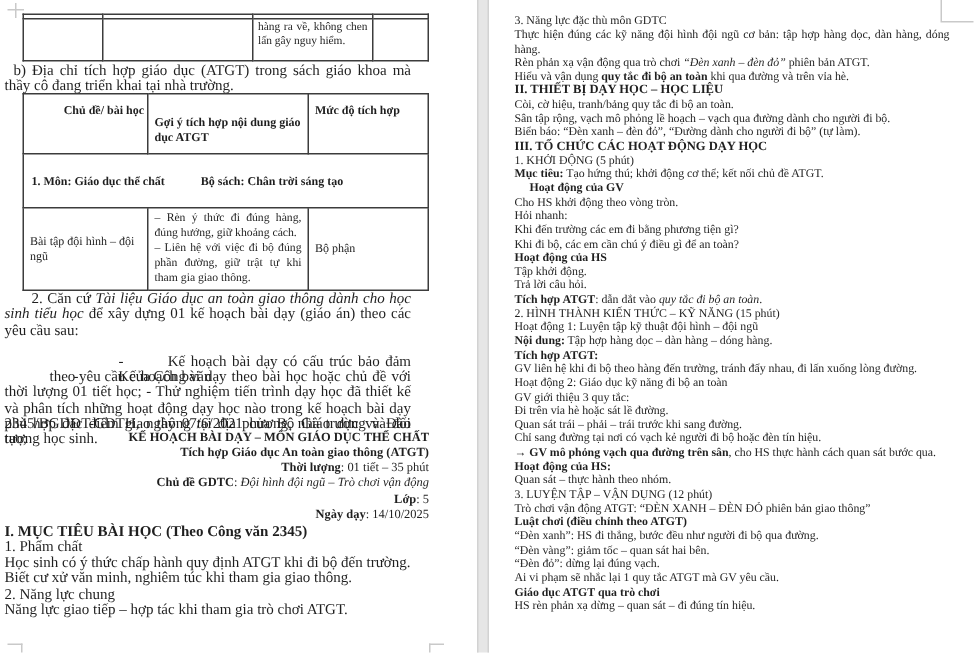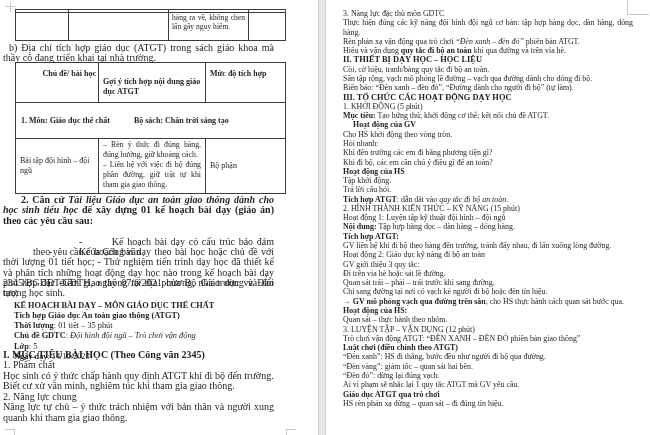--- a/index.html
+++ b/index.html
@@ -27,27 +27,27 @@
   .subj .s1{margin-left:5px;}
   .subj .s2{margin-left:22px;}
   .dr td{vertical-align:middle;}
   .dr .c1{padding:0 4px;}
   .dr .c2{padding:1px 4px;vertical-align:top;}
   .dr .c2 .tline{text-align:justify;font-size:7.8px;line-height:9.9px;}
   .dr .c3{padding-left:4px;}
   
   .lp{left:3px;width:271px;font-size:10px;line-height:10.35px;text-align:justify;}
   #para-b{top:43px;text-indent:6px;line-height:10.1px;}
-  #para-2{top:195px;font-weight:bold;}
+  #para-2{top:195px;font-weight:normal;}
   #para-2 .ital{font-style:italic;}
   #para-2{text-indent:18px;}
   #req-1{top:216px;white-space:pre-wrap;}
   #req-1 .ind{text-indent:46px;margin-left:30px;}
   #req-2{top:247px;white-space:pre-wrap;text-indent:46px;}
-  #title-block{top:287px;left:14px;width:272px;text-align:left;font-size:8.3px;line-height:10.15px;margin-top:14px;}
+  #title-block{top:287px;left:14px;width:272px;text-align:right;font-size:8.3px;line-height:10.15px;}
   .b{font-weight:bold;}
   #objectives{top:350px;}
   #objectives .tline{line-height:10.45px;}
   #obj-head{font-weight:bold;line-height:10.45px;}
   
   #right-flow{left:17px;top:9px;width:290px;font-size:7.9px;line-height:9.28px;}
   #right-flow .tline{text-align:justify;}
   #right-flow span.h{font-size:8.4px;}
 </style>
 </head>
@@ -136,40 +136,40 @@
     <div><span class="b">Ngày dạy</span><span>: 14/10/2025</span></div>
   </div>
 
   <div id="objectives" class="abs lp">
     <div id="obj-head">I. MỤC TIÊU BÀI HỌC (Theo Công văn 2345)</div>
     <div>
         <div class="tline"><span>1. Phẩm chất</span></div>
         <div class="tline"><span>Học sinh có ý thức chấp hành quy định ATGT khi đi bộ đến trường.</span></div>
         <div class="tline"><span>Biết cư xử văn minh, nghiêm túc khi tham gia giao thông.</span></div>
         <div class="tline"><span>2. Năng lực chung</span></div>
-        <div class="tline"><span>Năng lực tự chủ – ý thức trách nhiệm với bản thân và người xung quanh khi tham gia giao thông.</span></div>
+        <div class="tline"><span>Năng lực giao tiếp – hợp tác khi tham gia trò chơi ATGT.</span></div>
       </div>
   </div>
 </div>
 
 <div id="page-gap" class="abs"></div>
 
 <div id="page-right" class="page">
 
   <div class="mark" style="left:301px;top:0;width:1px;height:14px;"></div>
   <div class="mark" style="left:301px;top:14px;width:22px;height:1px;"></div>
 
   <div id="right-flow" class="abs">
       <div class="tline"><span>3. Năng lực đặc thù môn GDTC</span></div>
       <div class="tline"><span>Thực hiện đúng các kỹ năng đội hình đội ngũ cơ bản: tập hợp hàng dọc, dàn hàng, dóng hàng.</span></div>
       <div class="tline"><span>Rèn phản xạ vận động qua trò chơi </span><span style="font-style: italic;">“Đèn xanh – đèn đỏ”</span><span> phiên bản ATGT.</span></div>
       <div class="tline"><span>Hiểu và vận dụng </span><span style="font-weight: bold;">quy tắc đi bộ an toàn</span><span> khi qua đường và trên vỉa hè.</span></div>
       <div class="tline"><span class="h" style="font-weight: bold;">II. THIẾT BỊ DẠY HỌC – HỌC LIỆU</span></div>
       <div class="tline"><span>Còi, cờ hiệu, tranh/bảng quy tắc đi bộ an toàn.</span></div>
-      <div class="tline"><span>Sân tập rộng, vạch mô phỏng lề đường – vạch qua đường dành cho dóng đi bộ.</span></div>
+      <div class="tline"><span>Sân tập rộng, vạch mô phỏng lề hoạch – vạch qua đường dành cho người đi bộ.</span></div>
       <div class="tline"><span>Biển báo: “Đèn xanh – đèn đỏ”, “Đường dành cho người đi bộ” (tự làm).</span></div>
       <div class="tline"><span class="h" style="font-weight: bold;">III. TỔ CHỨC CÁC HOẠT ĐỘNG DẠY HỌC</span></div>
       <div class="tline"><span>1. KHỞI ĐỘNG (5 phút)</span></div>
       <div class="tline"><span style="font-weight: bold;">Mục tiêu:</span><span> Tạo hứng thú; khởi động cơ thể; kết nối chủ đề ATGT.</span></div>
       <div class="tline"><span style="font-weight: bold; padding-left: 10px;">Hoạt động của GV</span></div>
       <div class="tline"><span>Cho HS khởi động theo vòng tròn.</span></div>
       <div class="tline"><span>Hỏi nhanh:</span></div>
       <div class="tline"><span>Khi đến trường các em đi bằng phương tiện gì?</span></div>
       <div class="tline"><span>Khi đi bộ, các em cần chú ý điều gì để an toàn?</span></div>
       <div class="tline"><span style="font-weight: bold;">Hoạt động của HS</span></div>

